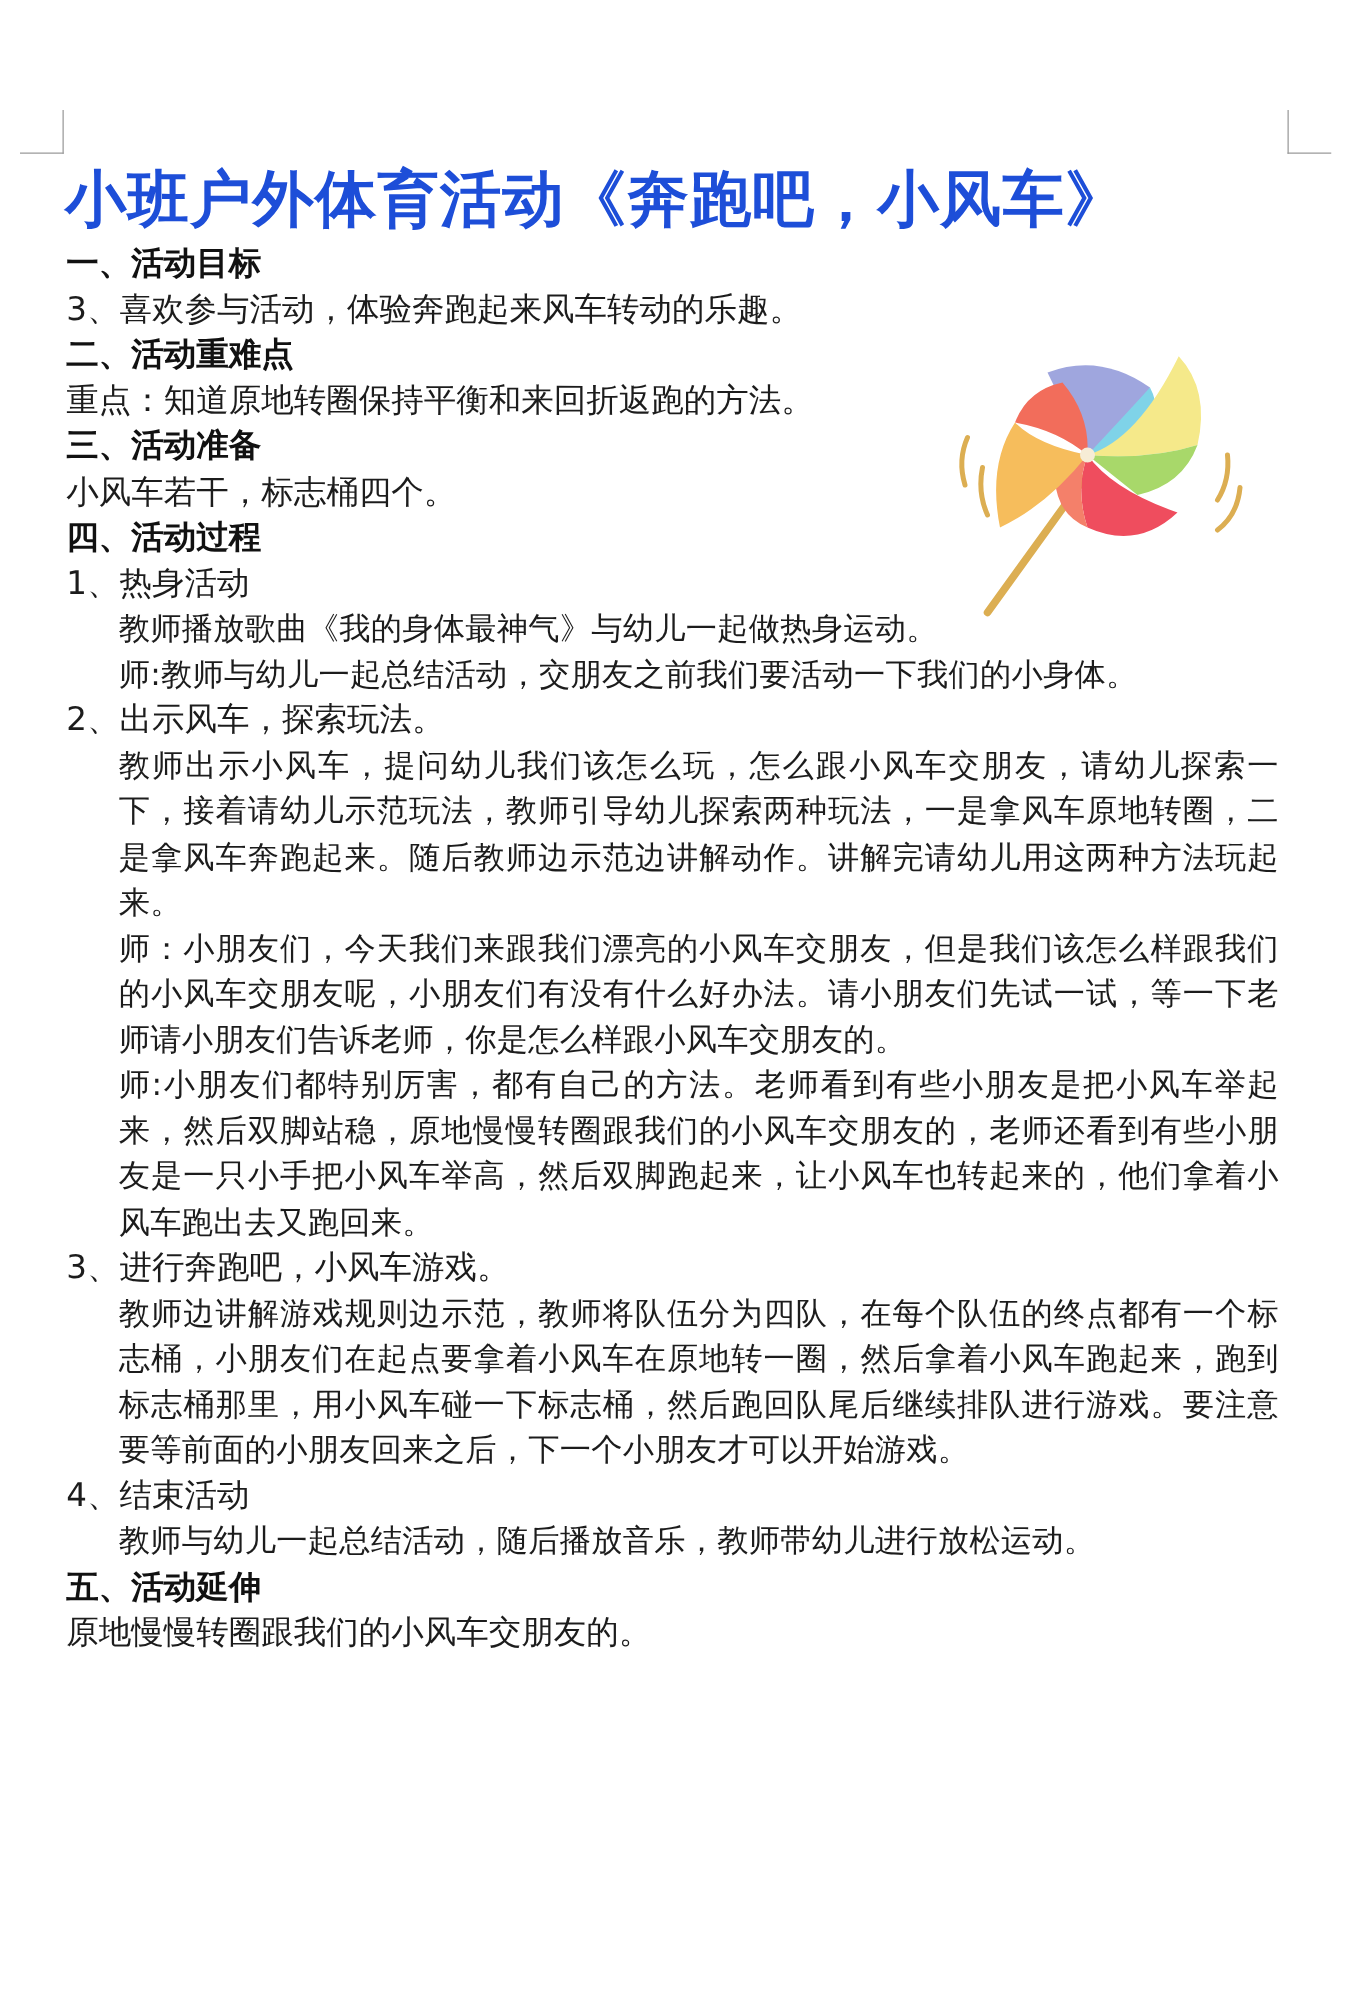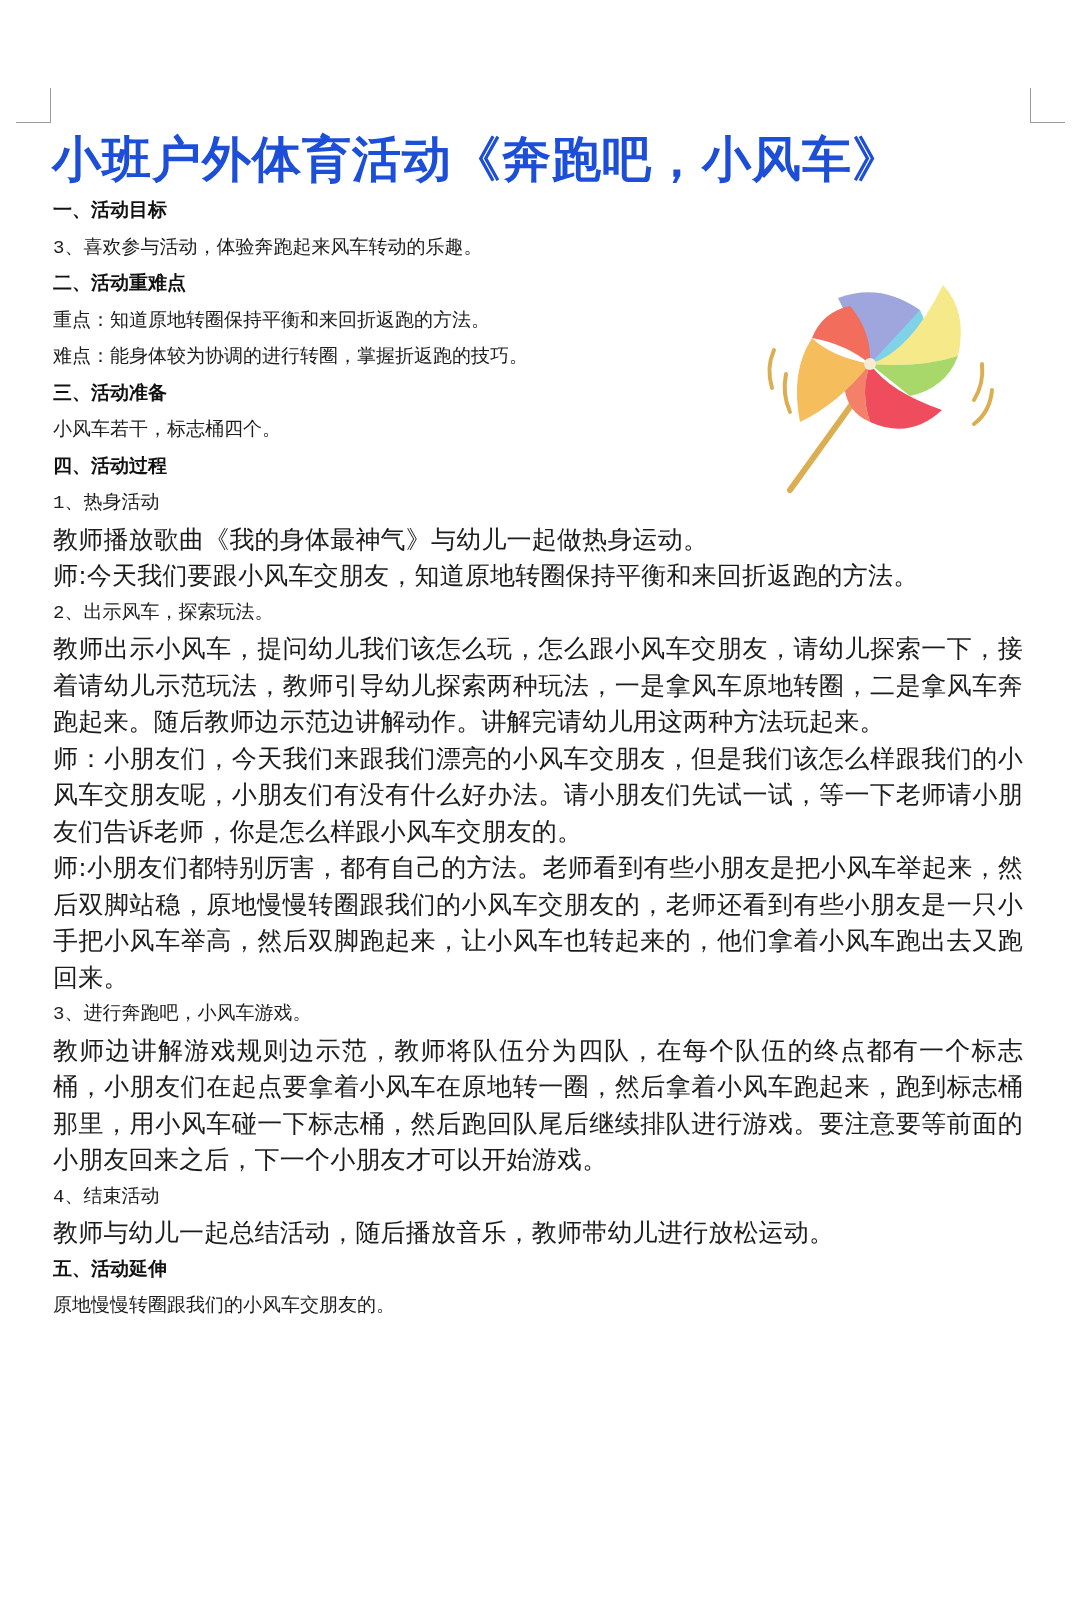--- a/index.html
+++ b/index.html
@@ -10,48 +10,47 @@
   }
   .corner { position: absolute; border-color: #9a9a9a; border-style: solid; width: 34px; height: 34px; }
   .corner.tl { left: 16px; top: 88px; border-width: 0 1px 1px 0; }
   .corner.tr { left: 1030px; top: 88px; border-width: 0 0 1px 1px; }
   .title {
     position: absolute; left: 52px; top: 128px;
     font-size: 49px; line-height: 64px; font-weight: bold; letter-spacing: 1px;
     color: #1d4ed8; white-space: nowrap;
   }
   .content { position: absolute; left: 53px; top: 193px; width: 970px; }
-  .line { font-size: 19px; line-height: 36.5px; color: #1c1c1c; white-space: nowrap; font-family: Liberation Mono, monospace; }
+  .line { font-size: 26px; line-height: 36.5px; color: #1c1c1c; white-space: nowrap; }
   .h { font-weight: bold; color: #111; }
-  .para { font-size: 25px; line-height: 36.5px; color: #1c1c1c; text-align: justify; letter-spacing: 0.2px; }
+  .para { font-size: 25px; line-height: 36.5px; color: #1c1c1c; text-align: justify; letter-spacing: 0.2px; margin-left: 42px; }
   .pinwheel { position: absolute; left: 760px; top: 272px; width: 240px; height: 230px; }
 </style>
 </head>
 <body>
 
 <div class="corner tl"></div>
 <div class="corner tr"></div>
 
 <h1 class="title" style="margin:0">小班户外体育活动《奔跑吧，小风车》</h1>
 
 <div class="content">
   <div class="line h">一、活动目标</div>
   <div class="line">3、喜欢参与活动，体验奔跑起来风车转动的乐趣。</div>
 
   <div class="line h">二、活动重难点</div>
   <div class="line">重点：知道原地转圈保持平衡和来回折返跑的方法。</div>
-  <div class="line">难点：能身体较为协调的进行转圈，掌握折返跑的技巧。</div>
 
   <div class="line h">三、活动准备</div>
   <div class="line">小风车若干，标志桶四个。</div>
 
   <div class="line h">四、活动过程</div>
   <div class="line">1、热身活动</div>
   <div class="para">教师播放歌曲《我的身体最神气》与幼儿一起做热身运动。</div>
-  <div class="para">师:今天我们要跟小风车交朋友，知道原地转圈保持平衡和来回折返跑的方法。</div>
+  <div class="para">师:教师与幼儿一起总结活动，交朋友之前我们要活动一下我们的小身体。</div>
 
   <div class="line">2、出示风车，探索玩法。</div>
   <div class="para">教师出示小风车，提问幼儿我们该怎么玩，怎么跟小风车交朋友，请幼儿探索一下，接着请幼儿示范玩法，教师引导幼儿探索两种玩法，一是拿风车原地转圈，二是拿风车奔跑起来。随后教师边示范边讲解动作。讲解完请幼儿用这两种方法玩起来。</div>
   <div class="para">师：小朋友们，今天我们来跟我们漂亮的小风车交朋友，但是我们该怎么样跟我们的小风车交朋友呢，小朋友们有没有什么好办法。请小朋友们先试一试，等一下老师请小朋友们告诉老师，你是怎么样跟小风车交朋友的。</div>
   <div class="para">师:小朋友们都特别厉害，都有自己的方法。老师看到有些小朋友是把小风车举起来，然后双脚站稳，原地慢慢转圈跟我们的小风车交朋友的，老师还看到有些小朋友是一只小手把小风车举高，然后双脚跑起来，让小风车也转起来的，他们拿着小风车跑出去又跑回来。</div>
 
   <div class="line">3、进行奔跑吧，小风车游戏。</div>
   <div class="para">教师边讲解游戏规则边示范，教师将队伍分为四队，在每个队伍的终点都有一个标志桶，小朋友们在起点要拿着小风车在原地转一圈，然后拿着小风车跑起来，跑到标志桶那里，用小风车碰一下标志桶，然后跑回队尾后继续排队进行游戏。要注意要等前面的小朋友回来之后，下一个小朋友才可以开始游戏。</div>
 
   <div class="line">4、结束活动</div>

